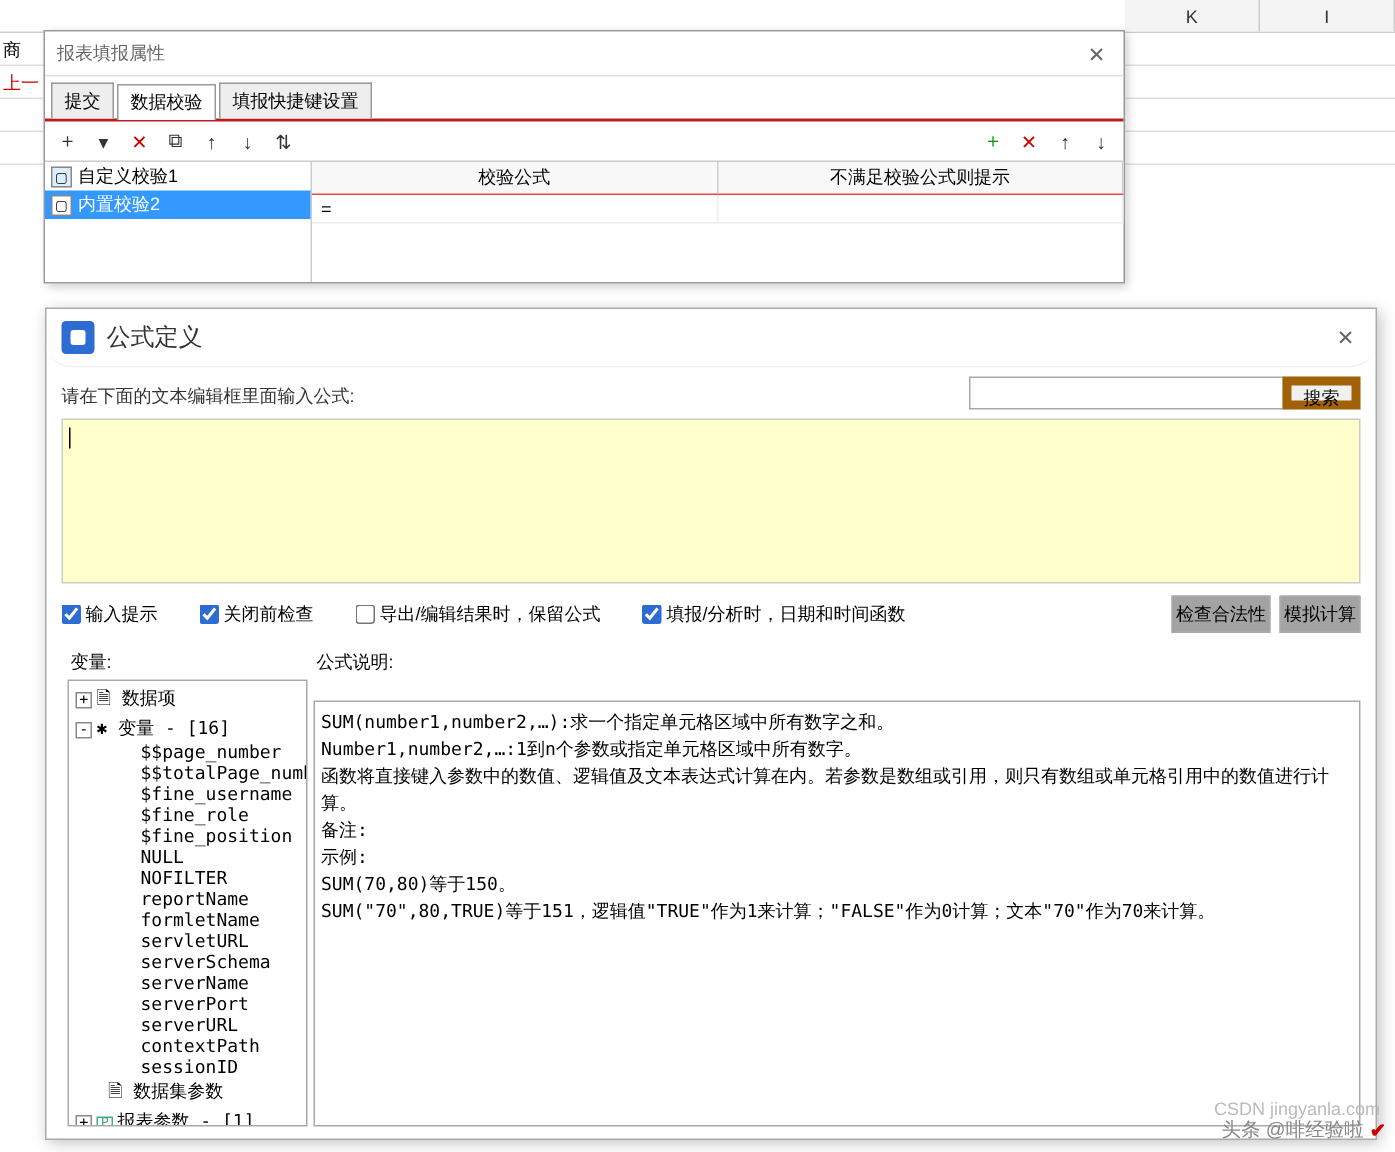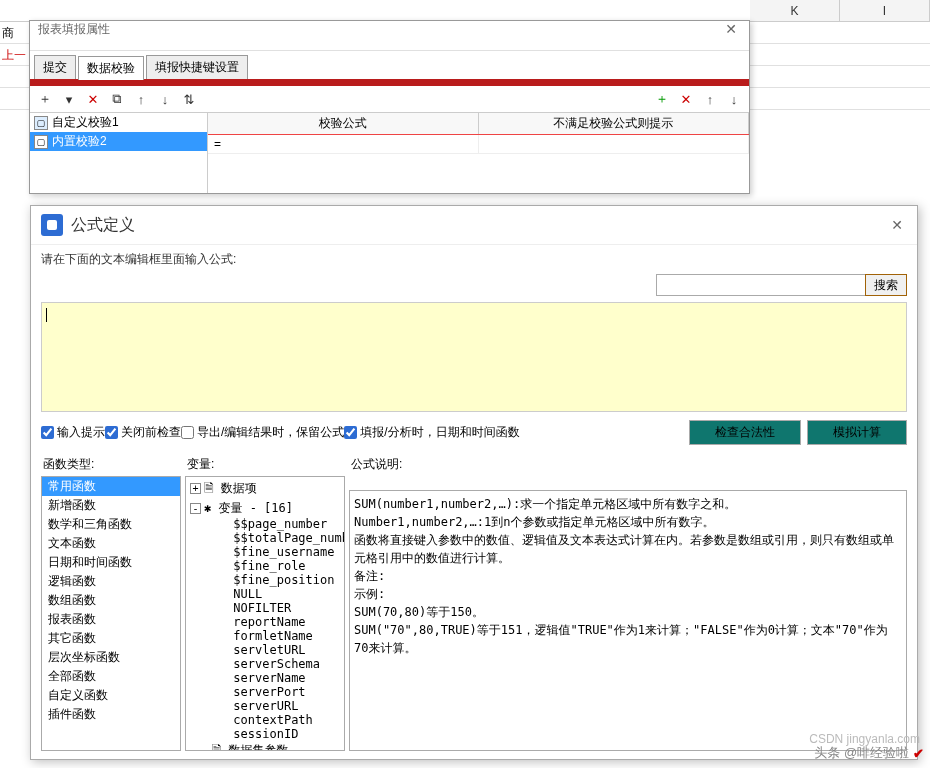--- a/index.html
+++ b/index.html
@@ -9,58 +9,58 @@
 .sheet { position: absolute; top: 0; left: 0; right: 0; bottom: 0; }
 .sheet-header { display: flex; height: 22px; border-bottom: 1px solid #ccc; }
 .sheet-header .col { border-right: 1px solid #ccc; text-align: center; line-height: 22px; color: #333; width: 90px; background: #f4f4f4; }
 .sheet-body { position: relative; }
 .sheet-row { height: 22px; border-bottom: 1px solid #e0e0e0; display: flex; }
 .sheet-row .cell { width: 90px; border-right: 1px solid #e0e0e0; line-height: 22px; padding: 0 2px; }
 .red-text { color: #c00; }
 
 
 .window1 { position: absolute; left: 29px; top: 20px; width: 721px; background: #fff; border: 1px solid #999; box-shadow: 2px 2px 6px rgba(0,0,0,0.2); }
-.titlebar { height: 30px; display: flex; align-items: flex-start; padding: 0 8px; border-bottom: 1px solid #e0e0e0; color: #666; }
+.titlebar { height: 30px; display: flex; align-items: center; padding: 0 8px; border-bottom: 1px solid #e0e0e0; color: #666; }
 .titlebar .title { flex: 1; }
 .close-x { width: 20px; text-align: center; cursor: pointer; color: #666; font-size: 14px; }
-.tabstrip { display: flex; border-bottom: 7px solid #b91c1c; padding: 4px 4px 0 4px; }
+.tabstrip { display: flex; border-bottom: 2px solid #b91c1c; padding: 4px 4px 0 4px; }
 .tab { padding: 3px 8px; border: 1px solid #999; background: #eee; margin-right: 2px; border-bottom: none; cursor: pointer; }
 .tab.active { background: #fff; position: relative; top: 1px; }
 .toolbar { display: flex; gap: 6px; padding: 4px 6px; border-bottom: 1px solid #ccc; align-items: center; }
 .icon-btn { width: 18px; height: 18px; display: flex; align-items: center; justify-content: center; cursor: pointer; font-size: 13px; color: #333; }
 .icon-btn.red { color: #c00; }
 .icon-btn.green { color: #090; }
 .tree-panel { width: 178px; border-right: 1px solid #ccc; min-height: 80px; }
 .tree-item { display: flex; align-items: center; gap: 4px; padding: 1px 4px; }
 .tree-item .ticon { width: 14px; height: 14px; display: inline-flex; align-items: center; justify-content: center; border: 1px solid #888; background: #def; font-size: 9px; }
 .tree-item.sel { background: #3399ff; color: #fff; }
 .tree-item.sel .ticon { background: #fff; color: #000; }
 .right-grid { flex: 1; }
 .grid-head { display: flex; border-bottom: 1px solid #ef4444; background: #f8f8f8; }
 .grid-head div { flex: 1; text-align: center; padding: 2px 0; border-right: 1px solid #ccc; }
 .grid-row { display: flex; border-bottom: 1px solid #eee; }
 .grid-row div { flex: 1; padding: 2px 6px; border-right: 1px solid #eee; }
 .rtool { display: flex; gap: 6px; padding: 4px 6px; justify-content: flex-end; border-bottom: 1px solid #ccc; }
 
 
 .window2 { position: absolute; left: 30px; top: 205px; width: 888px; height: 555px; background: #fff; border: 1px solid #aaa; box-shadow: 2px 2px 10px rgba(0,0,0,0.25); display: flex; flex-direction: column; }
-.w2-title { display: flex; align-items: center; padding: 8px 10px; font-size: 16px; color: #333; border-bottom: 1px solid #eee; }
+.w2-title { display: flex; align-items: center; padding: 8px 10px; font-size: 16px; color: #333; border-bottom: 1px solid #eee; border-radius: 17px; }
 .w2-title .logo { width: 22px; height: 22px; background: #2d6cd3; border-radius: 3px; margin-right: 8px; position: relative; }
 .w2-title .logo::after { content: ''; position: absolute; width: 10px; height: 10px; background: #fff; border-radius: 2px; top: 6px; left: 6px; }
-.w2-prompt { padding: 6px 10px; color: #333; display: flex; align-items: flex-start; gap: 6px; flex-direction: column; }
+.w2-prompt { padding: 6px 10px; color: #333; display: flex; align-items: flex-end; gap: 22px; }
 .w2-search { margin-left: auto; display: flex; }
 .w2-search input { width: 210px; height: 22px; border: 1px solid #aaa; padding: 0 4px; }
-.w2-search button { height: 22px; padding: 0 8px; border: 1px solid #a16207; background: #f0f0f0; cursor: pointer; margin-left: -1px; font-size: 12px; }
+.w2-search button { height: 22px; padding: 0 8px; border: 6px solid #a16207; background: #f0f0f0; cursor: pointer; margin-left: -1px; font-size: 12px; }
 .formula-box { margin: 0 10px; height: 110px; border: 1px solid #ccc; background: #ffffcc; padding: 4px; font-family: monospace; }
 .formula-box .cursor { display: inline-block; width: 1px; height: 14px; background: #000; vertical-align: middle; }
-.w2-opts { padding: 8px 10px; display: flex; align-items: center; gap: 0; font-size: 12px; }
+.w2-opts { padding: 8px 10px; display: flex; align-items: center; gap: 28px; font-size: 12px; }
 .w2-opts label { display: flex; align-items: center; gap: 3px; }
 .w2-opts input[type=checkbox] { accent-color: #2d6cd3; }
 .w2-btns { margin-left: auto; display: flex; gap: 6px; }
-.w2-btns button { padding: 3px 25px; border: 1px solid #aaa; background: #0f766e; cursor: pointer; font-size: 12px; }
+.w2-btns button { padding: 3px 2px; border: 1px solid #aaa; background: #a3a3a3; cursor: pointer; font-size: 12px; }
 .w2-cols { display: flex; flex: 1; padding: 0 10px 8px 10px; gap: 0; overflow: hidden; }
 .col-block { display: flex; flex-direction: column; border: 1px solid #ccc; }
 .col-block.h { border: none; }
 .col-label { padding: 3px 0 3px 2px; }
 .list-box { flex: 1; overflow: auto; border: 1px solid #aaa; background: #fff; }
 .list-item { padding: 1px 6px; cursor: pointer; }
 .list-item.sel { background: #3399ff; color: #fff; }
 .tree-box { flex: 1; overflow: auto; border: 1px solid #aaa; background: #fff; padding: 2px; font-family: SimSun, monospace; }
 .tree-box .node { white-space: nowrap; padding: 0 2px; }
 .tree-box .sq { display: inline-block; width: 11px; height: 11px; border: 1px solid #888; text-align: center; line-height: 9px; font-size: 10px; margin-right: 3px; }
@@ -177,38 +177,20 @@
     <label>
         <input type="checkbox" checked="" style="">
         <span>填报/分析时，日期和时间函数</span>
       </label>
     <div class="w2-btns">
       <button>检查合法性</button>
       <button>模拟计算</button>
     </div>
   </div>
   <div class="w2-cols">
-    <div class="col-block h" style="width:140px;">
-      <div class="col-label">函数类型:</div>
-      <div class="list-box" id="func-types">
-          <div class="list-item sel">常用函数</div>
-          <div class="list-item">新增函数</div>
-          <div class="list-item">数学和三角函数</div>
-          <div class="list-item">文本函数</div>
-          <div class="list-item">日期和时间函数</div>
-          <div class="list-item">逻辑函数</div>
-          <div class="list-item">数组函数</div>
-          <div class="list-item">报表函数</div>
-          <div class="list-item">其它函数</div>
-          <div class="list-item">层次坐标函数</div>
-          <div class="list-item">全部函数</div>
-          <div class="list-item">自定义函数</div>
-          <div class="list-item">插件函数</div>
-        </div>
-    </div>
     <div class="col-block h" style="width:160px; margin-left:4px;">
       <div class="col-label">变量:</div>
       <div class="tree-box" id="vars-tree">
           <div class="node"><span class="sq">+</span>🗎 数据项</div>
           <div class="node"><span class="sq">-</span>✱ 变量 - [16]</div>
           <div class="node">&nbsp;&nbsp;&nbsp;&nbsp;&nbsp;&nbsp;$$page_number</div>
           <div class="node">&nbsp;&nbsp;&nbsp;&nbsp;&nbsp;&nbsp;$$totalPage_number</div>
           <div class="node">&nbsp;&nbsp;&nbsp;&nbsp;&nbsp;&nbsp;$fine_username</div>
           <div class="node">&nbsp;&nbsp;&nbsp;&nbsp;&nbsp;&nbsp;$fine_role</div>
           <div class="node">&nbsp;&nbsp;&nbsp;&nbsp;&nbsp;&nbsp;$fine_position</div>

